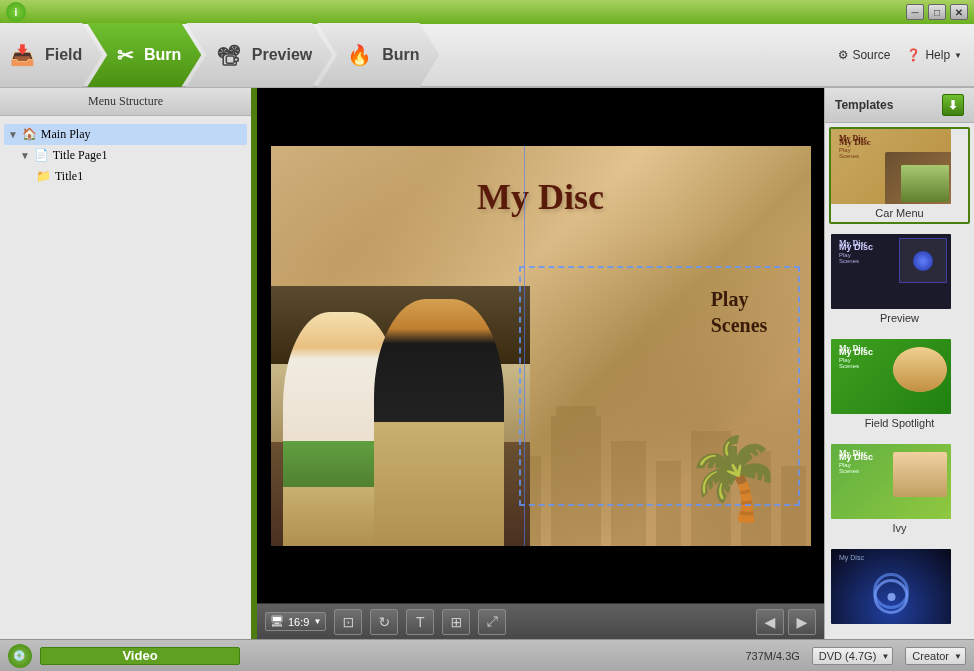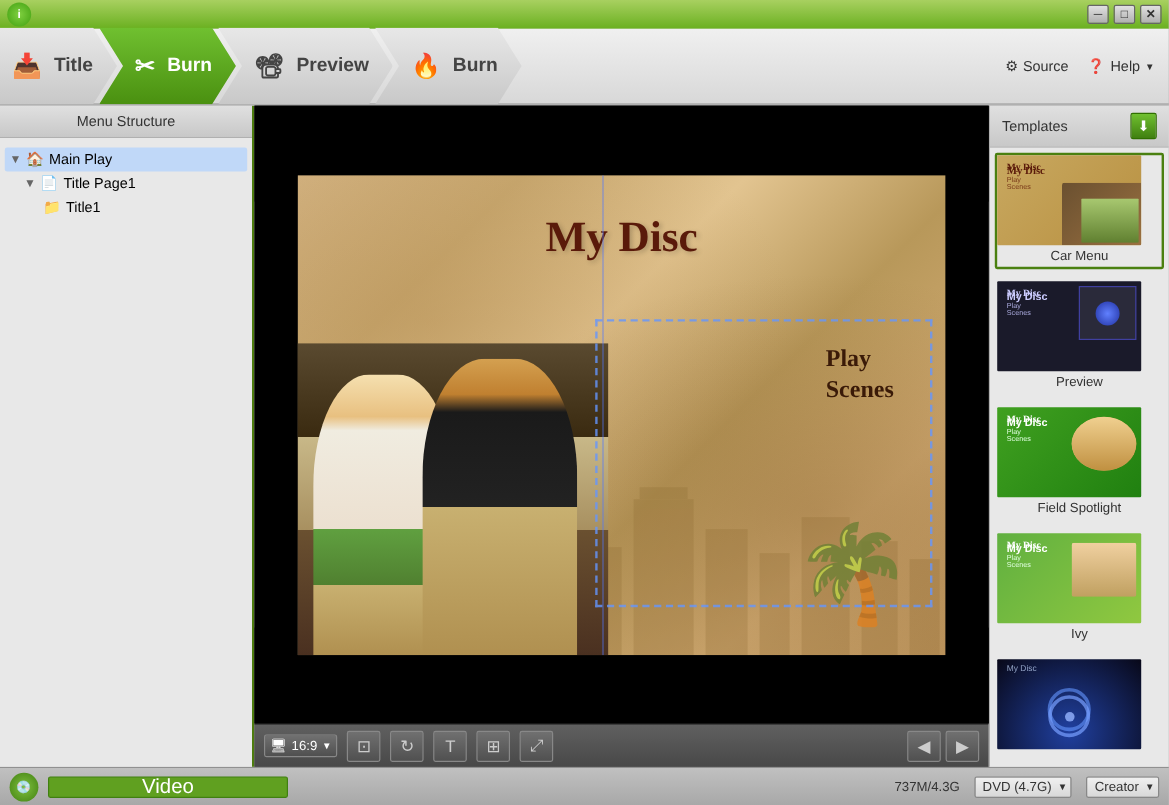--- a/index.html
+++ b/index.html
@@ -102,25 +102,26 @@
 
     
     #main {
       display: flex;
       height: calc(671px - 24px - 64px - 32px);
       background: #c8c8c8;
     }
 
     
     #left-panel {
-      width: 212px;
+      width: 257px;
       background: #e8e8e8;
-      border-right: 2px solid #4d7c0f;
+      border-right: 6px solid #4d7c0f;
       display: flex;
       flex-direction: column;
+      font-family: Liberation Serif, serif;
     }
     #menu-structure-header {
       background: linear-gradient(to bottom, #e0e0e0, #c8c8c8);
       border-bottom: 1px solid #b0b0b0;
       padding: 6px 10px;
       font-size: 12px;
       color: #333;
       text-align: center;
     }
     #tree-area {
@@ -287,20 +288,21 @@
     }
     #templates-header {
       background: linear-gradient(to bottom, #e0e0e0, #c8c8c8);
       border-bottom: 1px solid #b0b0b0;
       padding: 6px 10px;
       font-size: 12px;
       color: #333;
       display: flex;
       align-items: center;
       justify-content: space-between;
+      font-weight: bold;
     }
     #templates-list {
       flex: 1;
       overflow-y: auto;
       padding: 4px;
     }
     .template-item {
       margin-bottom: 8px;
       cursor: pointer;
       border: 2px solid transparent;
@@ -398,21 +400,21 @@
       background: #60a020;
       border: 1px solid #408010;
       border-radius: 2px;
       overflow: hidden;
       position: relative;
     }
     .status-progress-text {
       position: absolute;
       top: 0; left: 0; right: 0; bottom: 0;
       display: flex; align-items: center; justify-content: center;
-      color: white; font-size: 17px; font-weight: normal;
+      color: white; font-size: 13px; font-weight: bold;
     }
     .status-info { margin-left: auto; font-size: 11px; color: #333; display: flex; gap: 12px; align-items: center; }
     .status-dropdown {
       background: linear-gradient(to bottom, #f0f0f0, #d8d8d8);
       border: 1px solid #888;
       padding: 2px 16px 2px 6px;
       font-size: 11px;
       cursor: pointer;
       border-radius: 2px;
       position: relative;
@@ -460,21 +462,21 @@
   <div id="title-bar-right">
     <div class="title-btn">─</div>
     <div class="title-btn">□</div>
     <div class="title-btn">✕</div>
   </div>
 </div>
 
 <div id="toolbar">
   <div class="nav-tab nav-tab-source">
     <span class="tab-icon">📥</span>
-    <span>Title</span>
+    <span>Field</span>
   </div>
   <div class="nav-tab nav-tab-menu">
     <span class="tab-icon">✂</span>
     <span>Burn</span>
   </div>
   <div class="nav-tab nav-tab-preview">
     <span class="tab-icon">📽</span>
     <span>Preview</span>
   </div>
   <div class="nav-tab nav-tab-burn">

